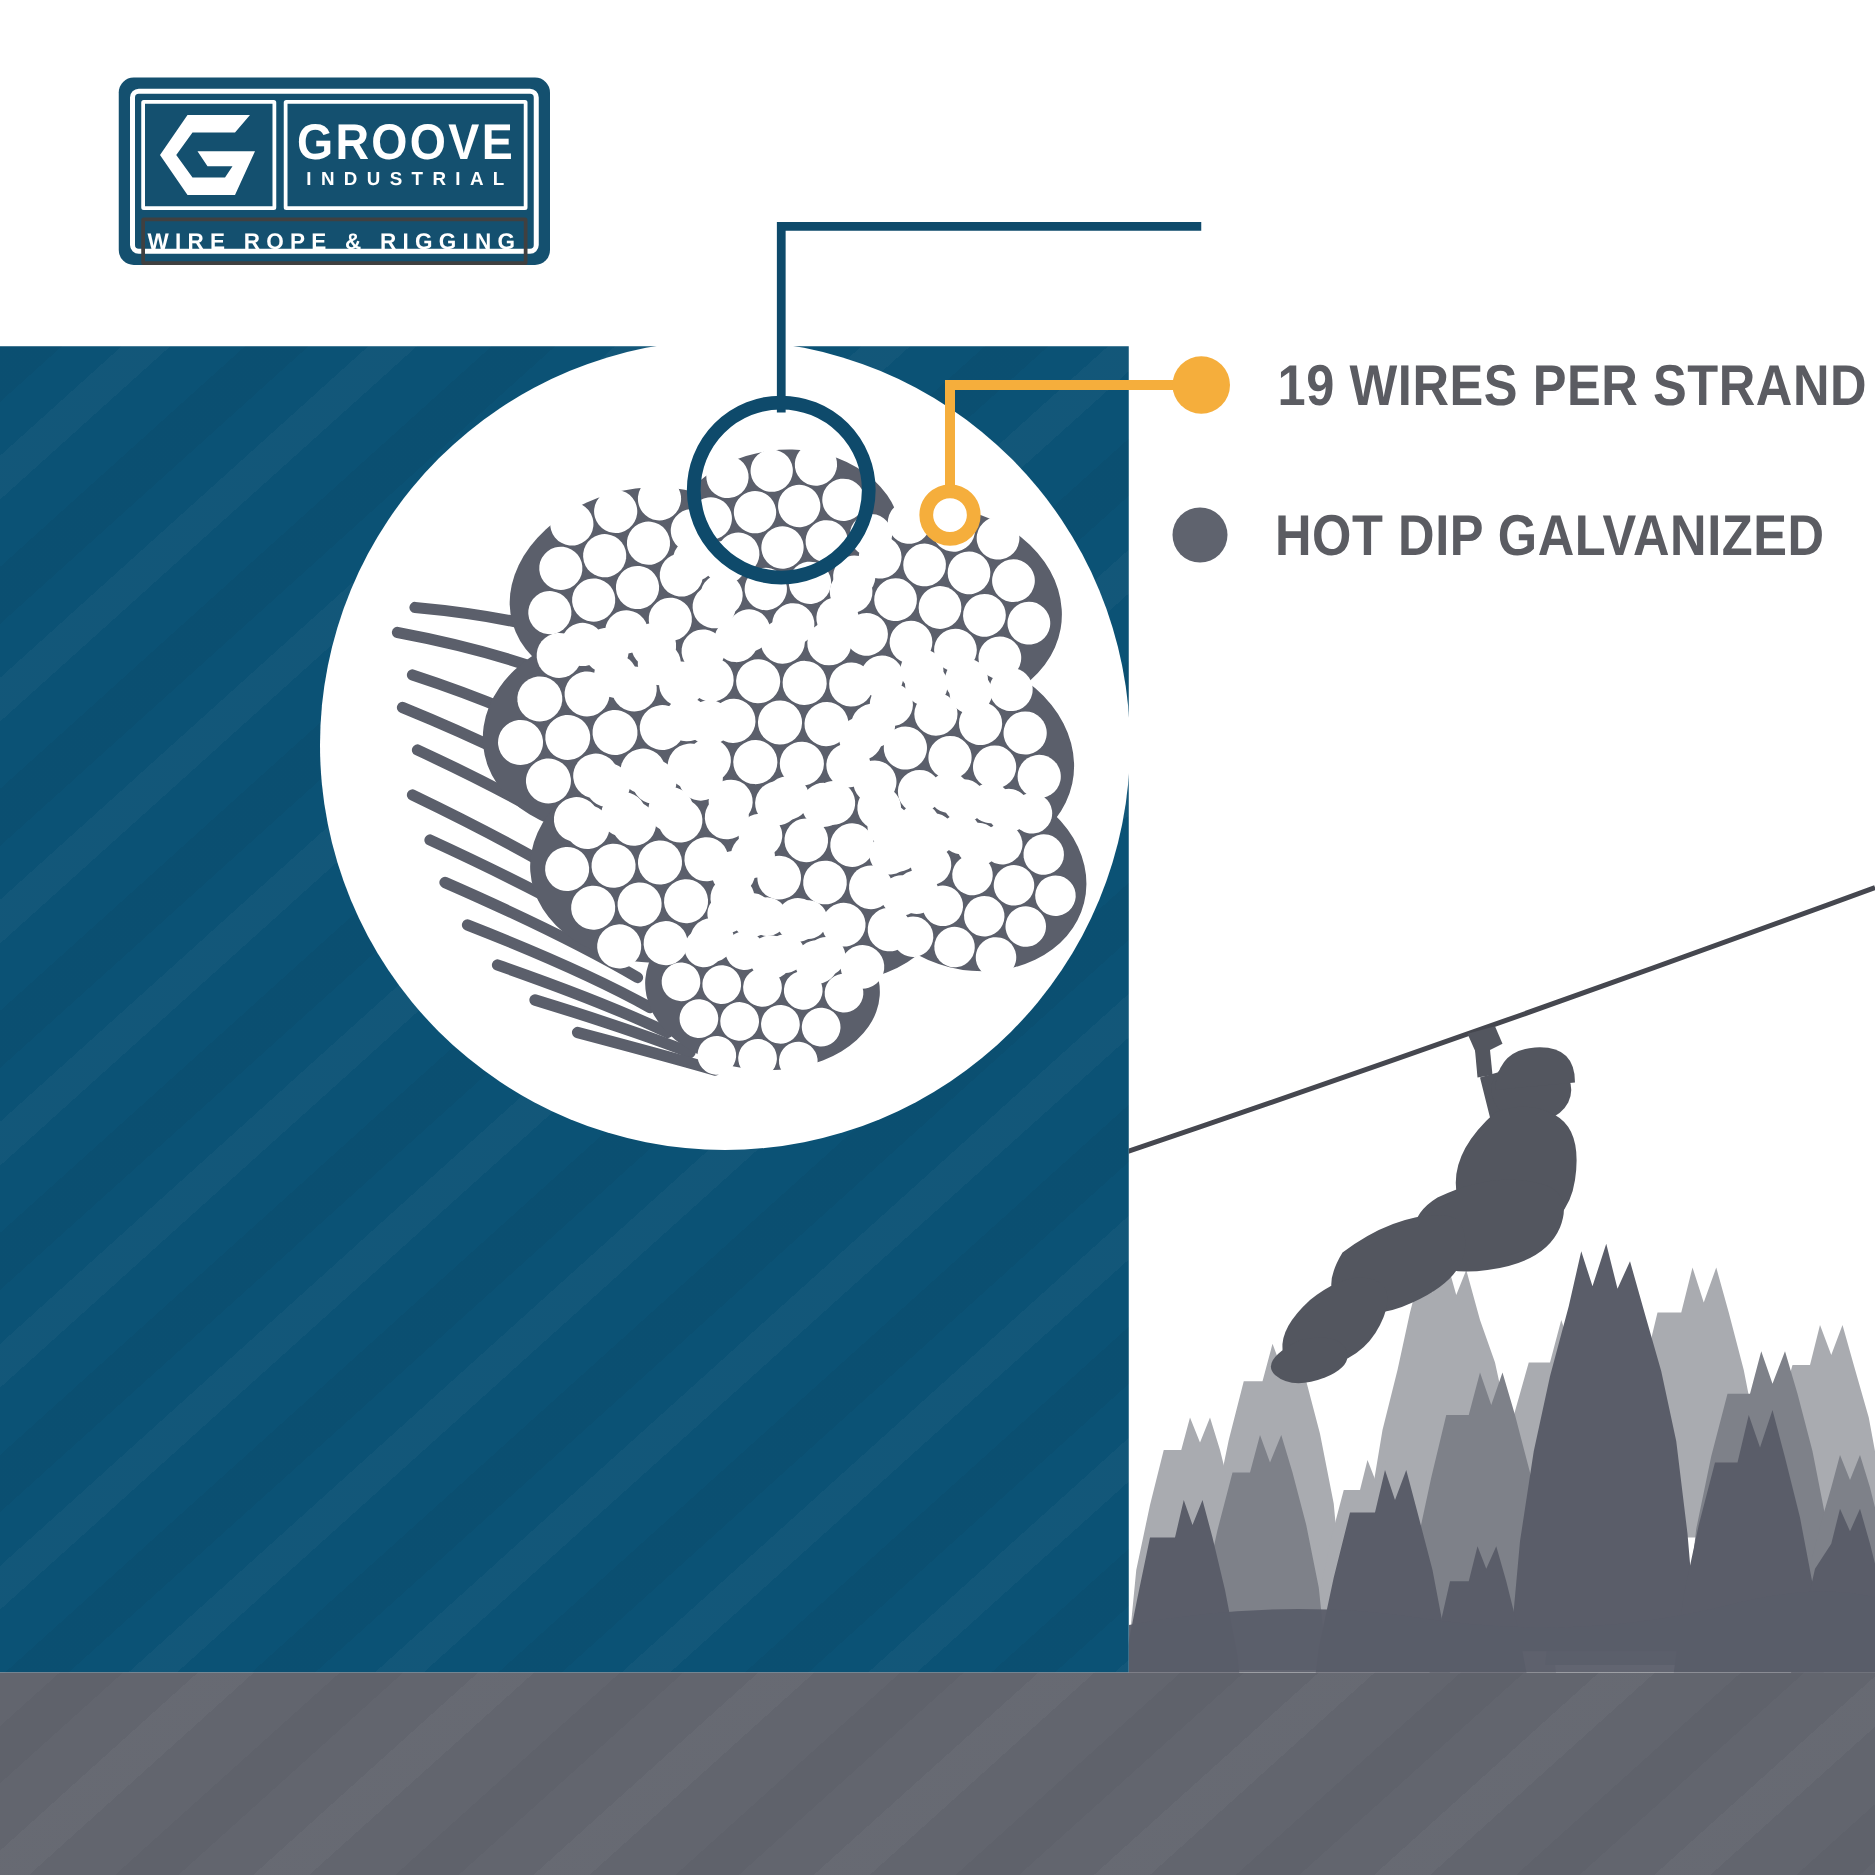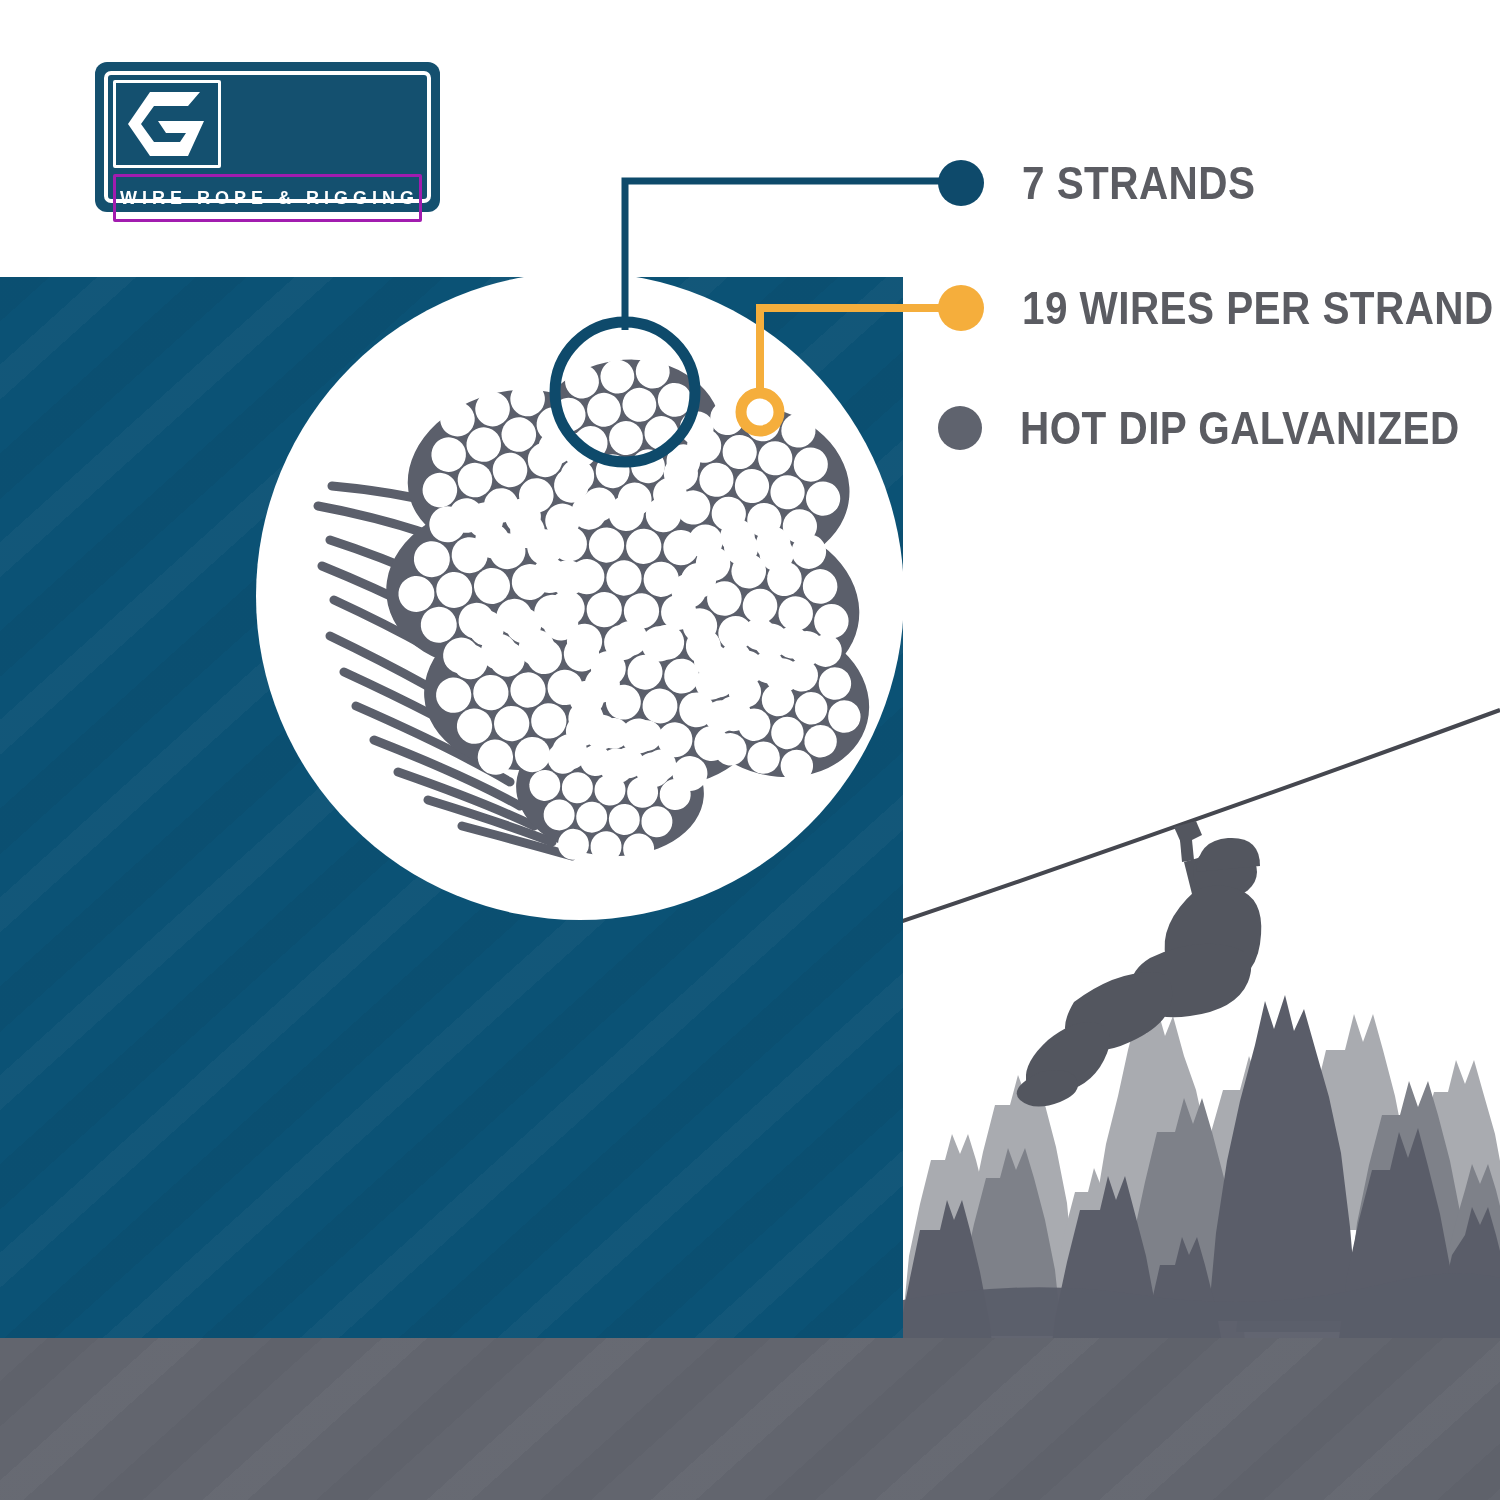--- a/index.html
+++ b/index.html
@@ -31,23 +31,23 @@
   .logo-word {
     color:#ffffff; font-weight:bold; letter-spacing:2px; line-height:0.92;
     font-size:40px; font-family:"Liberation Sans", sans-serif;
     transform:scaleX(0.93); transform-origin:center;
   }
   .logo-sub {
     color:#ffffff; font-weight:bold; font-size:15px; letter-spacing:7.5px;
     margin-top:3px; padding-left:7px;
   }
   .logo-tagbar {
-    position:absolute; left:18px; right:18px; top:112px; height:48px;
-    border:3px solid #a21caf; border-radius:2px;
-    display:flex; align-items:center; justify-content:flex-end;
+    position:absolute; left:18px; right:18px; top:112px; height:38px;
+    border:3px solid #404040; border-radius:2px;
+    display:flex; align-items:center; justify-content:center;
   }
   .logo-tag { color:#ffffff; font-weight:bold; font-size:18px; letter-spacing:5px; }
 
   
   .blue-panel {
     position:absolute; left:0; top:277px; width:903px; height:1061px;
     background:#0B5275;
     overflow:hidden;
   }
   .blue-stripes {
@@ -289,31 +289,31 @@
   <div class="logo-wrap">
     <div class="logo-frame"></div>
     <div class="logo-inner-border"></div>
 
     <div class="logo-cellrow">
       <div class="logo-cell-mark">
         <svg class="logo-g" width="78" height="64" viewBox="0 0 78 64">
           <path fill="#ffffff" d="M22,0 L72,0 L60,14 L26,14 L13,32 L26,50 L52,50 L58,41 L38,41 L30,29 L76,29 L60,64 L22,64 L0,32 Z"></path>
         </svg>
       </div>
+      <div class="logo-cell-name">
+        <div class="logo-word">GROOVE</div>
+        <div class="logo-sub">INDUSTRIAL</div>
+      </div>
     </div>
 
     <div class="logo-tagbar">
       <span class="logo-tag">WIRE ROPE &amp; RIGGING</span>
     </div>
   </div>
 
-  <div class="callout" id="callout-strands">
-    <span class="dot"></span>
-    <span class="label">7 STRANDS</span>
-  </div>
 
   <div class="callout" id="callout-wires">
     <span class="dot"></span>
     <span class="label">19 WIRES PER STRAND</span>
   </div>
 
   <div class="callout" id="callout-galv">
     <span class="dot"></span>
     <span class="label">HOT DIP GALVANIZED</span>
   </div>

